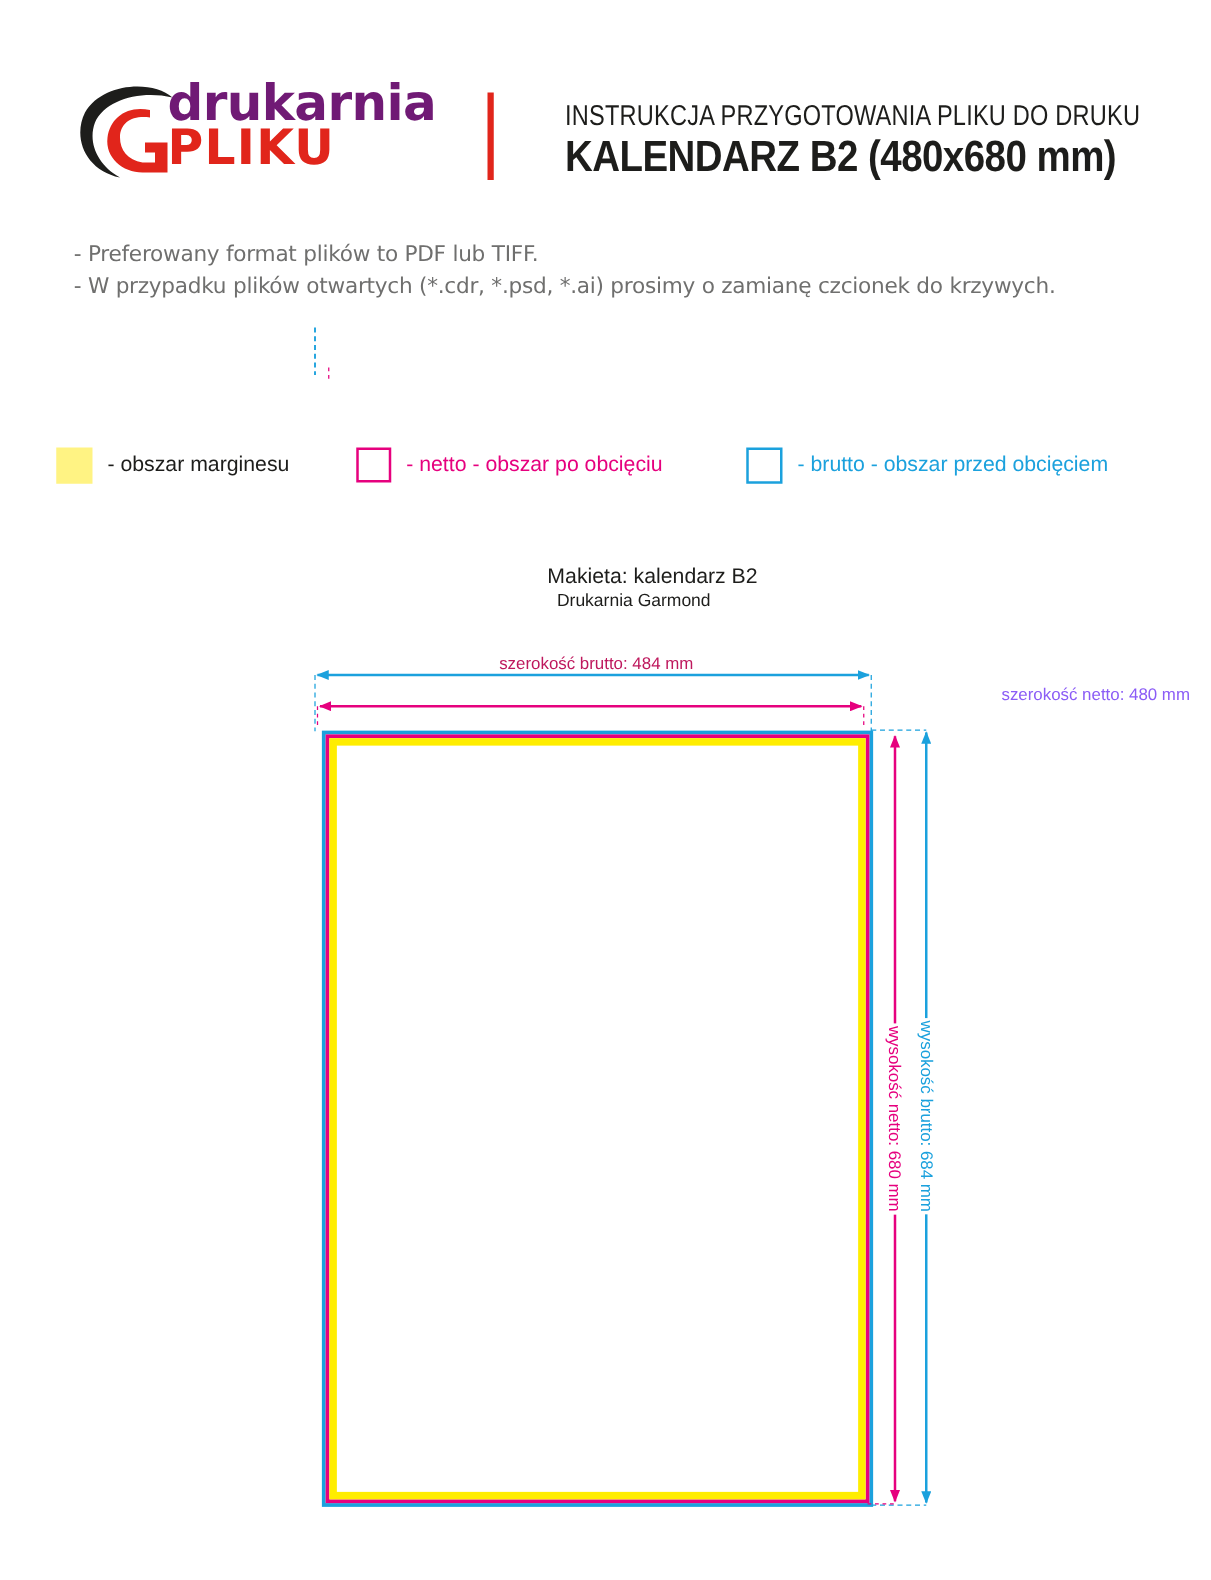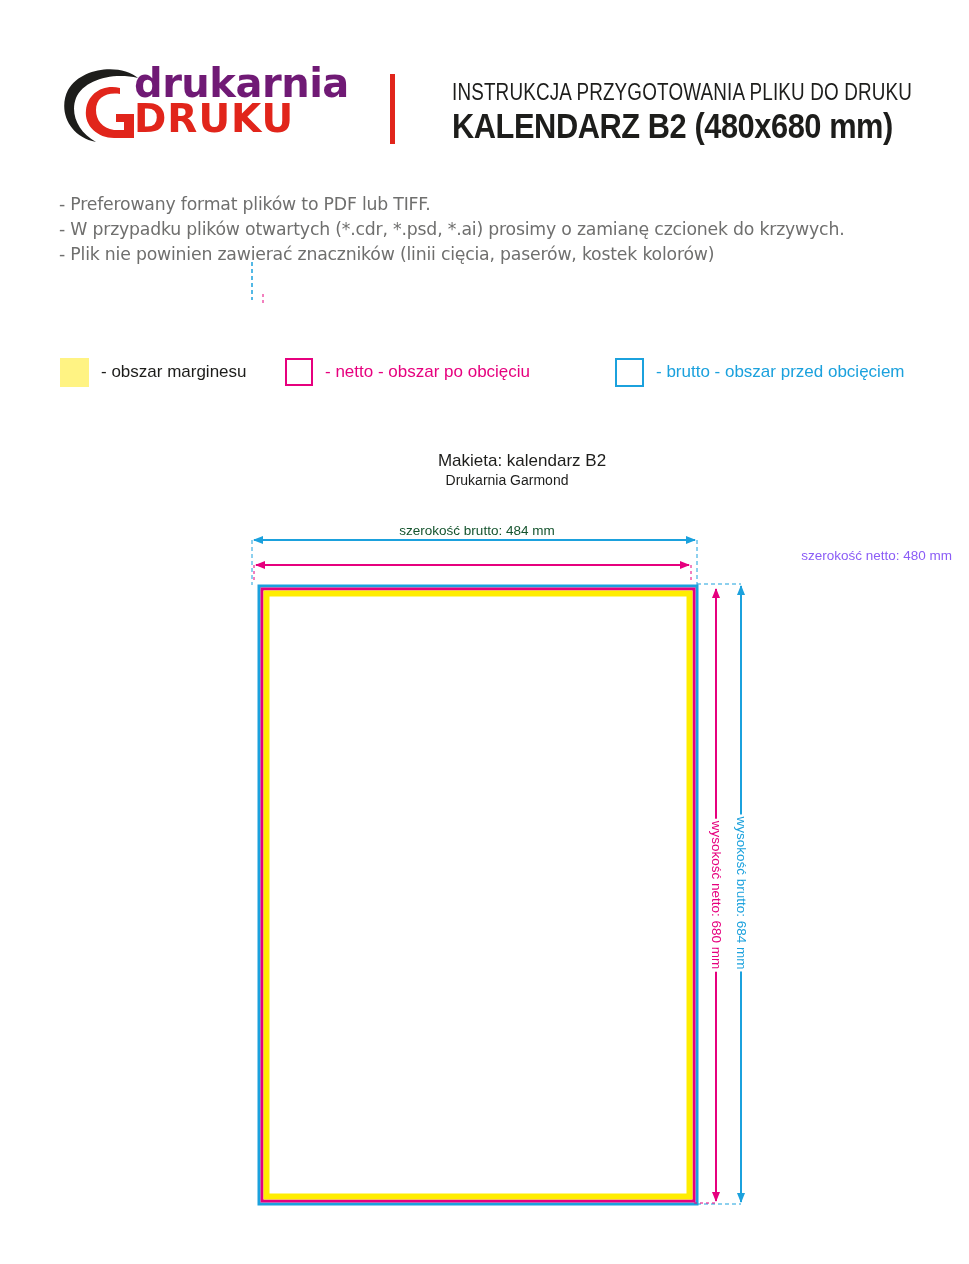--- a/index.html
+++ b/index.html
@@ -35,41 +35,40 @@
 <body>
 
 <div class="abs logo">
   <svg class="abs logo-swirl" width="90" height="80" viewBox="0 0 90 80">
     <path d="M78 12 C62 -2 22 0 8 24 C-2 44 8 70 36 76 C18 66 10 48 16 32 C24 14 52 6 78 12 Z" fill="#1d1d1b"></path>
     <path d="M60 22 C42 18 28 28 26 44 C24 60 38 72 54 72 L74 72 L74 48 L56 48 L56 56 L64 56 L64 64 L54 64 C42 62 36 54 36 44 C36 32 46 26 60 28 Z" fill="#e1251b"></path>
   </svg>
   <span class="abs logo-drukarnia">drukarnia</span>
   <span class="abs logo-garmond">&nbsp;</span>
 </div>
-<div class="abs" style="left:134px;top:96px;font-family:'DejaVu Sans',sans-serif;font-weight:bold;font-size:39px;color:#e1251b;letter-spacing:1px;">DRUKU</div>
+<div class="abs" style="left:134px;top:96px;font-family:'DejaVu Sans',sans-serif;font-weight:bold;font-size:39px;color:#e1251b;letter-spacing:1px;">PLIKU</div>
 
 <div class="abs logo-divider"></div>
 <div class="abs subtitle">INSTRUKCJA PRZYGOTOWANIA PLIKU DO DRUKU</div>
 <div class="abs title">KALENDARZ B2 (480x680 mm)</div>
 
 <ul class="abs instructions">
   <li>- Preferowany format plików to PDF lub TIFF.</li>
   <li>- W przypadku plików otwartych (*.cdr, *.psd, *.ai) prosimy o zamianę czcionek do krzywych.</li>
-  <li>- Plik nie powinien zawierać znaczników (linii cięcia, paserów, kostek kolorów)</li>
 </ul>
 
-<div class="abs legend-item" style="left:60px;">
+<div class="abs legend-item" style="left:45px;">
   <div class="swatch" style="background:#fff383;width:29px;height:29px;"></div>
   <span class="legend-label" style="color:#1d1d1b;">- obszar marginesu</span>
 </div>
 <div class="abs legend-item" style="left:285px;">
   <div class="swatch" style="border:2px solid #e6007e;width:28px;height:28px;"></div>
   <span class="legend-label" style="color:#e6007e;">- netto - obszar po obcięciu</span>
 </div>
-<div class="abs legend-item" style="left:587px;padding-left:28px;">
+<div class="abs legend-item" style="left:569px;padding-left:28px;">
   <div class="swatch" style="border:2px solid #1ba1dd;width:29px;height:29px;"></div>
   <span class="legend-label" style="color:#1ba1dd;">- brutto - obszar przed obcięciem</span>
 </div>
 
 <div class="abs mock-title">Makieta: kalendarz B2</div>
 <div class="abs mock-sub">Drukarnia Garmond</div>
 
 <svg class="abs" style="left:0;top:0;" width="969" height="1264">
   <defs>
     <marker id="arrB" markerWidth="10" markerHeight="8" refX="9" refY="4" orient="auto-start-reverse" markerUnits="userSpaceOnUse">
@@ -97,21 +96,21 @@
 
   <line x1="697" y1="584" x2="741" y2="584" stroke="#1ba1dd" stroke-width="1" stroke-dasharray="4,3"></line>
   <line x1="697" y1="1204" x2="741" y2="1204" stroke="#1ba1dd" stroke-width="1" stroke-dasharray="4,3"></line>
   <line x1="694" y1="1203" x2="716" y2="1203" stroke="#e6007e" stroke-width="1" stroke-dasharray="3,3"></line>
 
   <line x1="716" y1="589" x2="716" y2="1201" stroke="#e6007e" stroke-width="2" marker-start="url(#arrM)" marker-end="url(#arrM)"></line>
 
   <line x1="741" y1="586" x2="741" y2="1202" stroke="#1ba1dd" stroke-width="2" marker-start="url(#arrB)" marker-end="url(#arrB)"></line>
 </svg>
 
-<div class="abs dim-label" style="left:0;width:954px;top:523px;text-align:center;color:#14532d;background:transparent;"><span style="background:#fff;padding:0 2px;">szerokość brutto: 484 mm</span></div>
+<div class="abs dim-label" style="left:0;width:954px;top:523px;text-align:center;color:#be185d;background:transparent;"><span style="background:#fff;padding:0 2px;">szerokość brutto: 484 mm</span></div>
 <div class="abs dim-label" style="left:0;width:954px;top:548px;text-align:right;color:#8b5cf6;"><span style="background:#fff;padding:0 2px;">szerokość netto: 480 mm</span></div>
 
 <div class="abs dim-label" style="left:716px;top:895px;width:0;height:0;">
   <div style="position:absolute;left:0;top:0;transform:translate(-50%,-50%) rotate(90deg);color:#e6007e;background:#fff;padding:0 2px;white-space:nowrap;">wysokość netto: 680 mm</div>
 </div>
 <div class="abs dim-label" style="left:741px;top:893px;width:0;height:0;">
   <div style="position:absolute;left:0;top:0;transform:translate(-50%,-50%) rotate(90deg);color:#1ba1dd;background:#fff;padding:0 2px;white-space:nowrap;">wysokość brutto: 684 mm</div>
 </div>
 
 </body></html>

